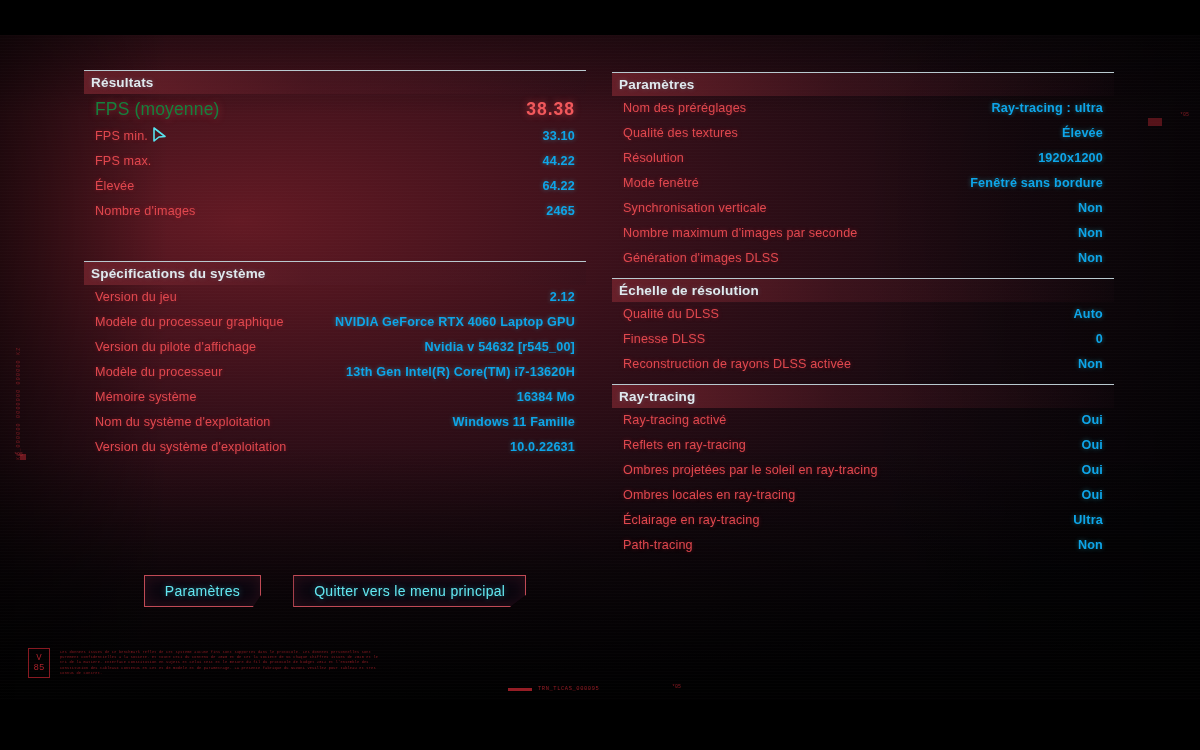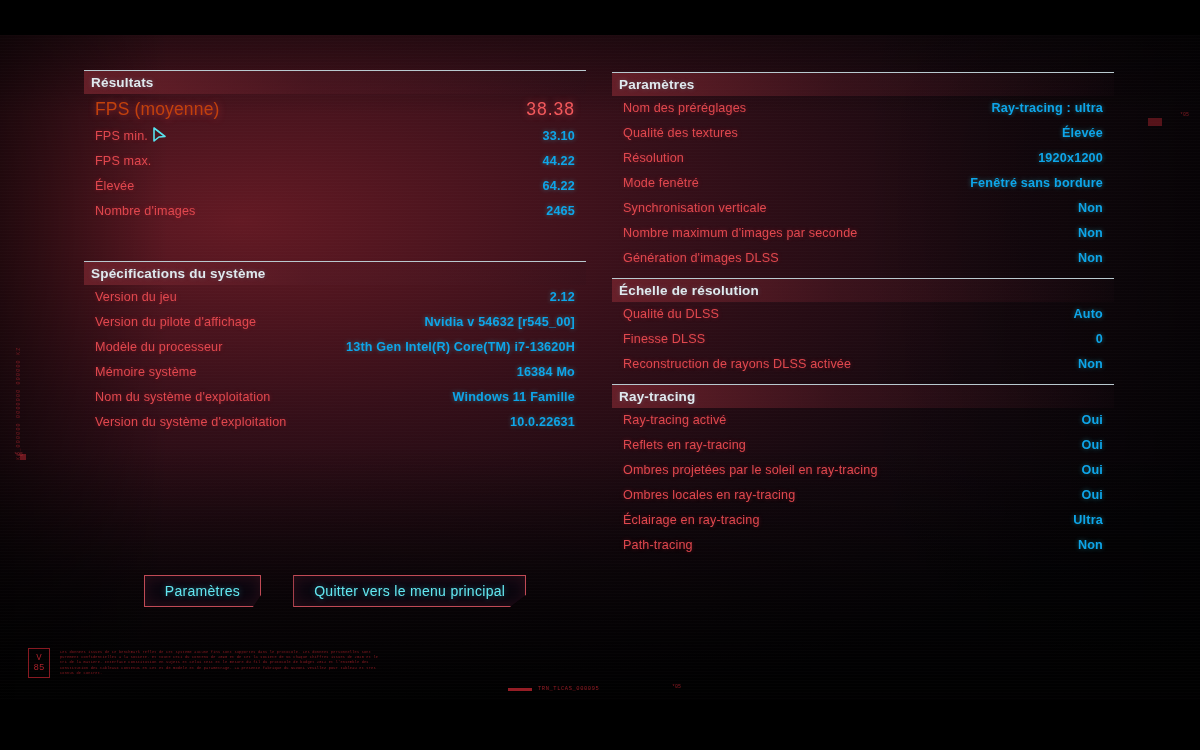--- a/index.html
+++ b/index.html
@@ -96,27 +96,27 @@
     font-weight: bold;
     letter-spacing: 0.2px;
     text-shadow: 0 0 5px rgba(50,220,240,0.4);
     white-space: nowrap;
     text-align: right;
   }
   
   .row.primary { height: 30px; }
   .row.primary .label {
     font-size: 17.5px;
-    color: #c2410c;
+    color: #15803d;
     text-shadow: 0 0 7px rgba(242,70,80,0.55);
   }
   .row.primary .value {
     font-size: 17.5px;
     color: #f2595c;
-    font-weight: normal;
+    font-weight: bold;
     letter-spacing: 1px;
     text-shadow: 0 0 7px rgba(242,70,80,0.55);
   }
 
   #results-section .rows { padding-bottom: 30px; }
 
   
   #buttons {
     position: absolute;
     left: 84px; top: 575px;
@@ -268,20 +268,24 @@
     <div class="section" id="specs-section">
       <div class="section-header">
         <span class="title">Spécifications du système</span>
       </div>
       <div class="rows">
         <div class="row">
           <span class="label">Version du jeu</span>
           <span class="value">2.12</span>
         </div>
         <div class="row">
+          <span class="label">Modèle du processeur graphique</span>
+          <span class="value">NVIDIA GeForce RTX 4060 Laptop GPU</span>
+        </div>
+        <div class="row">
           <span class="label">Version du pilote d'affichage</span>
           <span class="value">Nvidia v 54632 [r545_00]</span>
         </div>
         <div class="row">
           <span class="label">Modèle du processeur</span>
           <span class="value">13th Gen Intel(R) Core(TM) i7-13620H</span>
         </div>
         <div class="row">
           <span class="label">Mémoire système</span>
           <span class="value">16384 Mo</span>

